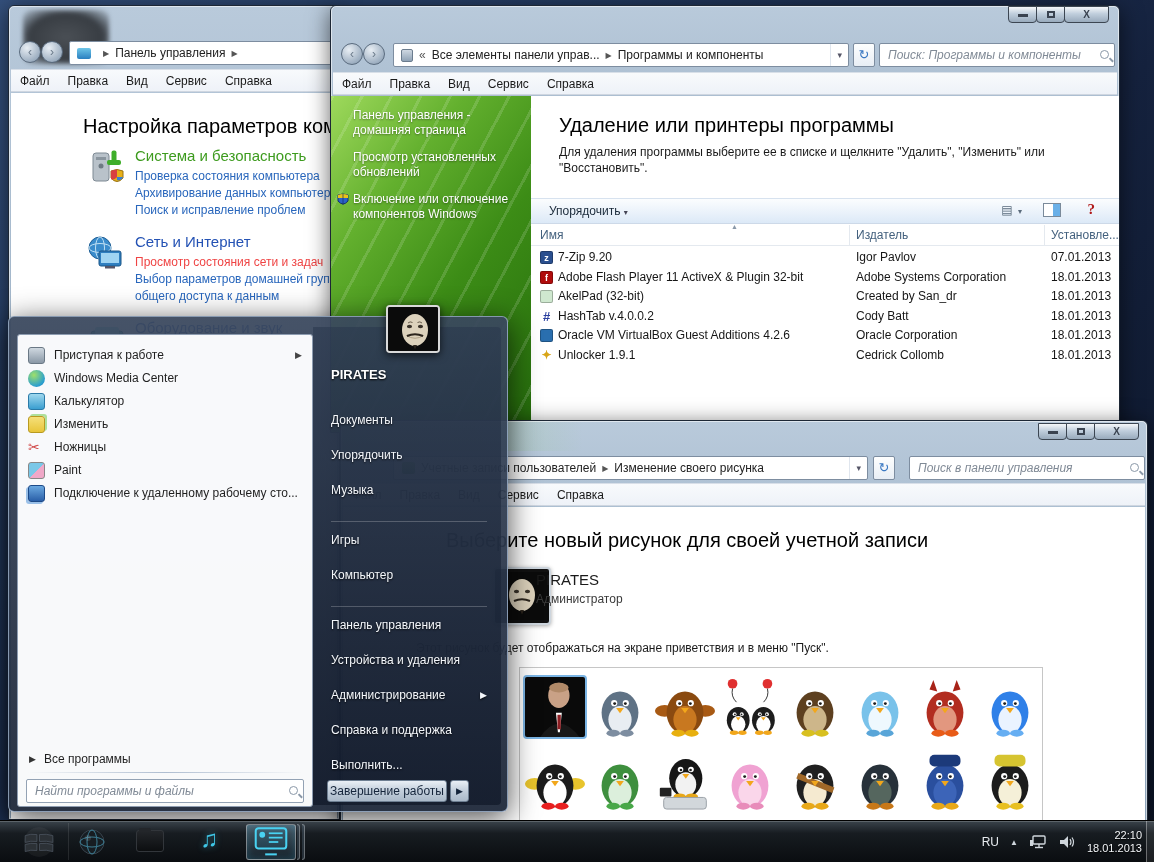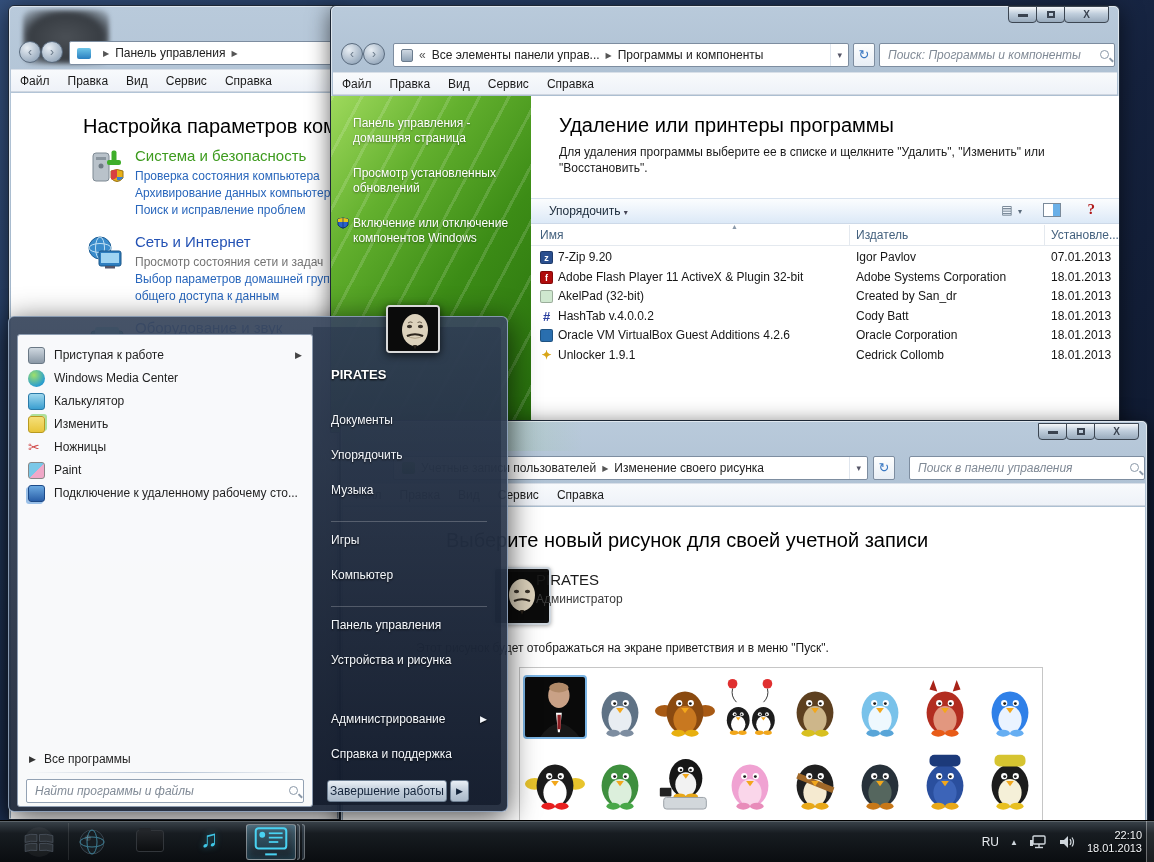--- a/index.html
+++ b/index.html
@@ -37,21 +37,21 @@
   .wbtn .bar{position:absolute;left:9px;bottom:5px;width:10px;height:3px;background:#3a4350;}
   .wbtn .box{position:absolute;left:10px;top:4px;width:8px;height:7px;border:2px solid #3a4350;}
   .content{position:absolute;background:#fff;overflow:hidden;}
   .h-blue{color:#000000;font-size:20px;}
   .link{color:#2866bc;font-size:12px;}
   
   #pf-side{position:absolute;left:0;top:90px;width:200px;bottom:0;overflow:hidden;
     background:linear-gradient(130deg,#9ed95c 0%,#63b02e 28%,#3c8c16 58%,#256c0c 100%);}
   #pf-side::after{content:"";position:absolute;inset:0;
     background:repeating-linear-gradient(118deg,rgba(255,255,255,.14) 0 3px,rgba(255,255,255,0) 3px 26px);}
-  .side-item{position:relative;z-index:2;color:#fff;font-size:12px;line-height:15px;margin:20px 10px 12px 22px;text-shadow:0 1px 2px rgba(0,0,0,.4);}
+  .side-item{position:relative;z-index:2;color:#fff;font-size:12px;line-height:15px;margin:12px 10px 12px 22px;text-shadow:0 1px 2px rgba(0,0,0,.4);}
   .side-item .shield{position:absolute;left:-16px;top:1px;}
   #pf-main{position:absolute;left:200px;top:90px;right:0;bottom:0;background:#fff;overflow:hidden;}
   .toolbar{position:absolute;left:0;right:0;top:102px;height:26px;
     background:linear-gradient(#fbfdfe,#e9f1fa 60%,#dce9f7);border-top:1px solid #d7e2ef;border-bottom:1px solid #cdd9e8;}
   .theader{position:absolute;left:0;right:0;top:129px;height:21px;border-bottom:1px solid #e4e9ef;background:#fff;font-size:12px;color:#44617e;}
   .theader .col{position:absolute;top:3px;}
   .theader .vline{position:absolute;top:0;bottom:0;width:1px;background:#e4e9ef;}
   .prow{position:relative;height:19.5px;font-size:12px;color:#161616;white-space:nowrap;}
   .prow .picon{position:absolute;left:9px;top:3px;width:13px;height:13px;border-radius:2px;font-size:9px;font-weight:bold;text-align:center;line-height:13px;}
   .prow .pname{position:absolute;left:27px;top:2px;}
@@ -141,21 +141,21 @@
           <div style="position: absolute; left: 0px; top: 138px; width: 100%;">
             <span style="position: absolute; left: 76px; top: 4px;"><svg viewBox="0 0 40 40" width="40" height="40">
                 <circle cx="13" cy="13" r="11" fill="#3a8ccc" stroke="#1f5f96"></circle>
                 <ellipse cx="13" cy="13" rx="11" ry="4.5" fill="none" stroke="#bfe0f4"></ellipse>
                 <ellipse cx="13" cy="13" rx="4.5" ry="11" fill="none" stroke="#bfe0f4"></ellipse>
                 <rect x="12" y="16" width="22" height="15" rx="2" fill="#2f7fc0" stroke="#1b5688"></rect>
                 <rect x="14" y="18" width="18" height="10" fill="#9fd4f2"></rect>
                 <rect x="18" y="31" width="10" height="2.5" fill="#556"></rect>
               </svg></span>
             <div style="position: absolute; left: 124px; top: 2px; font-size: 15px; white-space: nowrap; color: rgb(36, 82, 180);">Сеть и Интернет</div>
-            <div class="link" style="position: absolute; left: 124px; top: 24px; white-space: nowrap; color: #737373;">Просмотр состояния сети и задач</div>
+            <div class="link" style="position: absolute; left: 124px; top: 24px; white-space: nowrap; color: #ef4444;">Просмотр состояния сети и задач</div>
             <div class="link" style="position: absolute; left: 124px; top: 41px; white-space: nowrap; color: rgb(40, 102, 188);">Выбор параметров домашней группы и</div>
             <div class="link" style="position: absolute; left: 124px; top: 58px; white-space: nowrap; color: rgb(40, 102, 188);">общего доступа к данным</div>
           </div>
           <div style="position: absolute; left: 0px; top: 224px; width: 100%;">
             <span style="position: absolute; left: 76px; top: 4px;"><svg viewBox="0 0 40 40" width="40" height="40">
                 <rect x="4" y="10" width="32" height="18" rx="3" fill="#3aa8a0" stroke="#1f6f68"></rect>
                 <rect x="8" y="6" width="24" height="8" rx="2" fill="#8fd8d2"></rect>
                 <rect x="8" y="24" width="24" height="3" fill="#1f6f68"></rect>
               </svg></span>
             <div style="position: absolute; left: 124px; top: 2px; font-size: 15px; white-space: nowrap; color: rgb(36, 82, 180);">Оборудование и звук</div>
@@ -545,22 +545,22 @@
       <div id="sm-user">PIRATES</div>
       <div id="sm-right-items" style="position:absolute;left:0;right:0;top:82px;">
           <div class="smr-item" style="height: 35px; line-height: 22px;">Документы</div>
           <div class="smr-item" style="height: 35px; line-height: 22px;">Упорядочить</div>
           <div class="smr-item" style="height: 35px; line-height: 22px;">Музыка</div>
           <div class="smr-sep"></div>
           <div class="smr-item" style="height: 35px; line-height: 22px;">Игры</div>
           <div class="smr-item" style="height: 35px; line-height: 22px;">Компьютер</div>
           <div class="smr-sep"></div>
           <div class="smr-item" style="height: 35px; line-height: 22px;">Панель управления</div>
-          <div class="smr-item" style="height: 35px; line-height: 22px;">Устройства и рисунка</div>
-          <div class="smr-item" style="height: 35px; line-height: 22px; margin-top: 24px;">Администрирование<span style="position: absolute; right: 14px; font-size: 9px; top: 0px;">▶</span></div>
+          <div class="smr-item" style="height: 35px; line-height: 22px;">Устройства и удаления</div>
+          <div class="smr-item" style="height: 35px; line-height: 22px;">Администрирование<span style="position: absolute; right: 14px; font-size: 9px; top: 0px;">▶</span></div>
           <div class="smr-item" style="height: 35px; line-height: 22px;">Справка и поддержка</div>
           <div class="smr-item" style="height: 35px; line-height: 22px;">Выполнить...</div>
         </div>
       <div id="sm-shut">Завершение работы</div>
       <div id="sm-shut-arrow">▶</div>
     </div>
   </div>
 
   <div id="taskbar">
     <div class="abs" style="left:16px;top:4px;width:46px;height:34px;">

